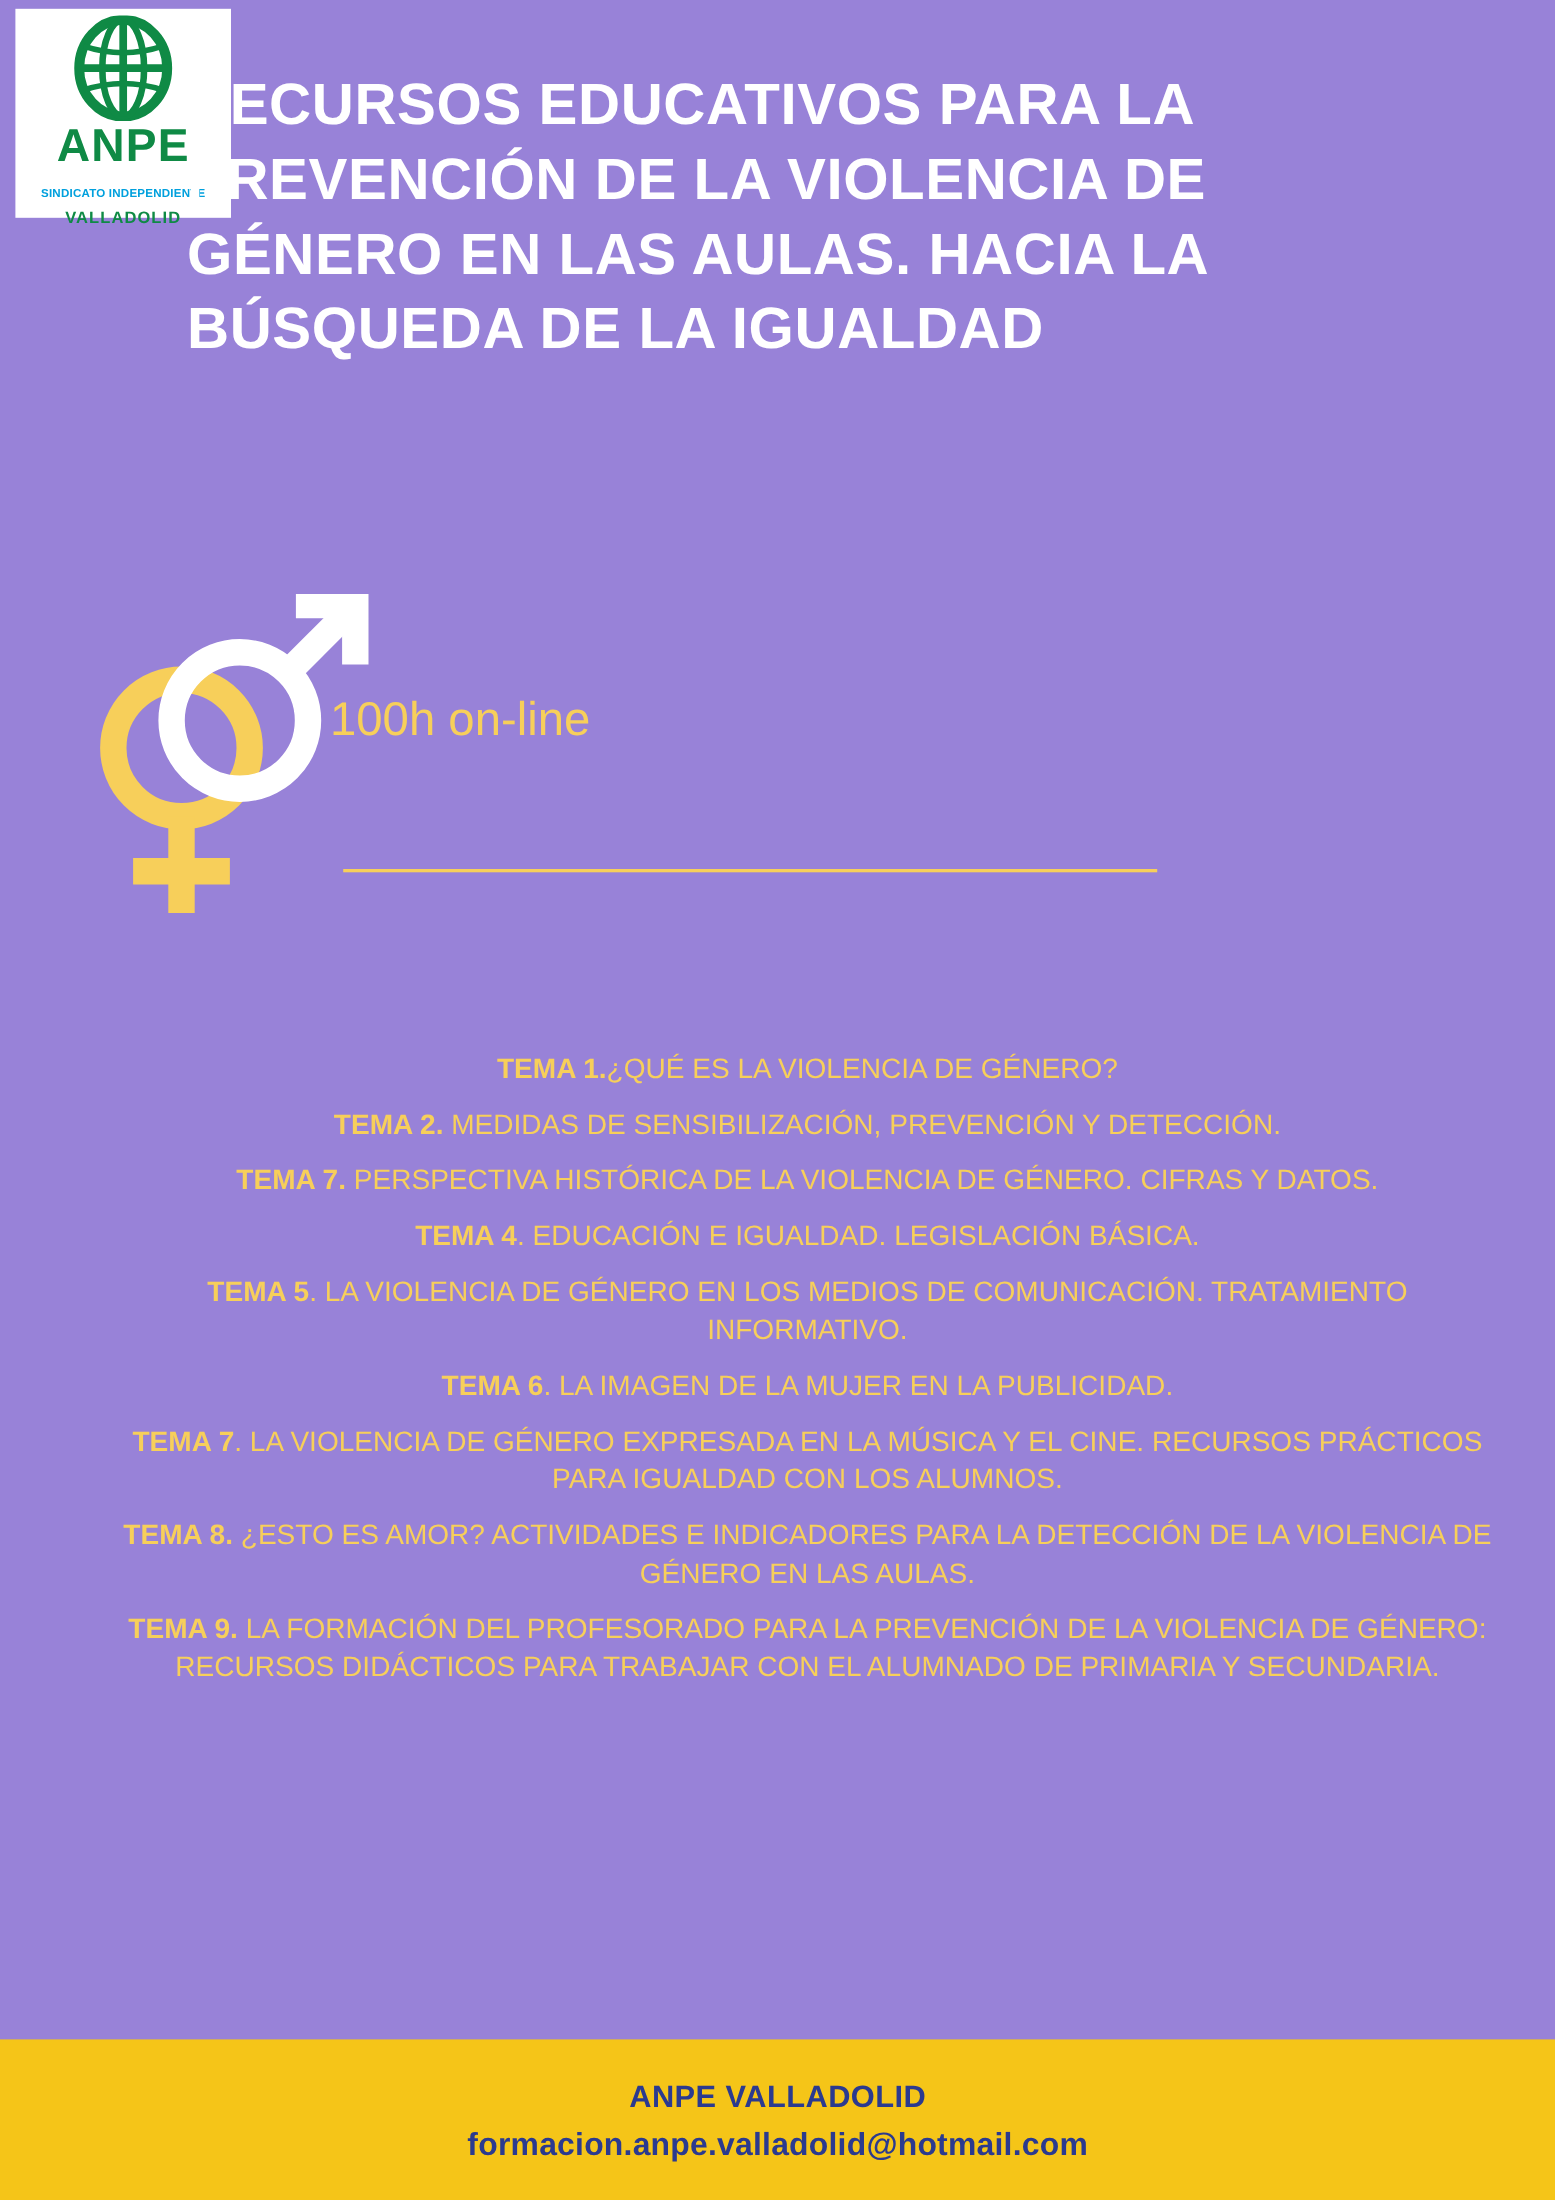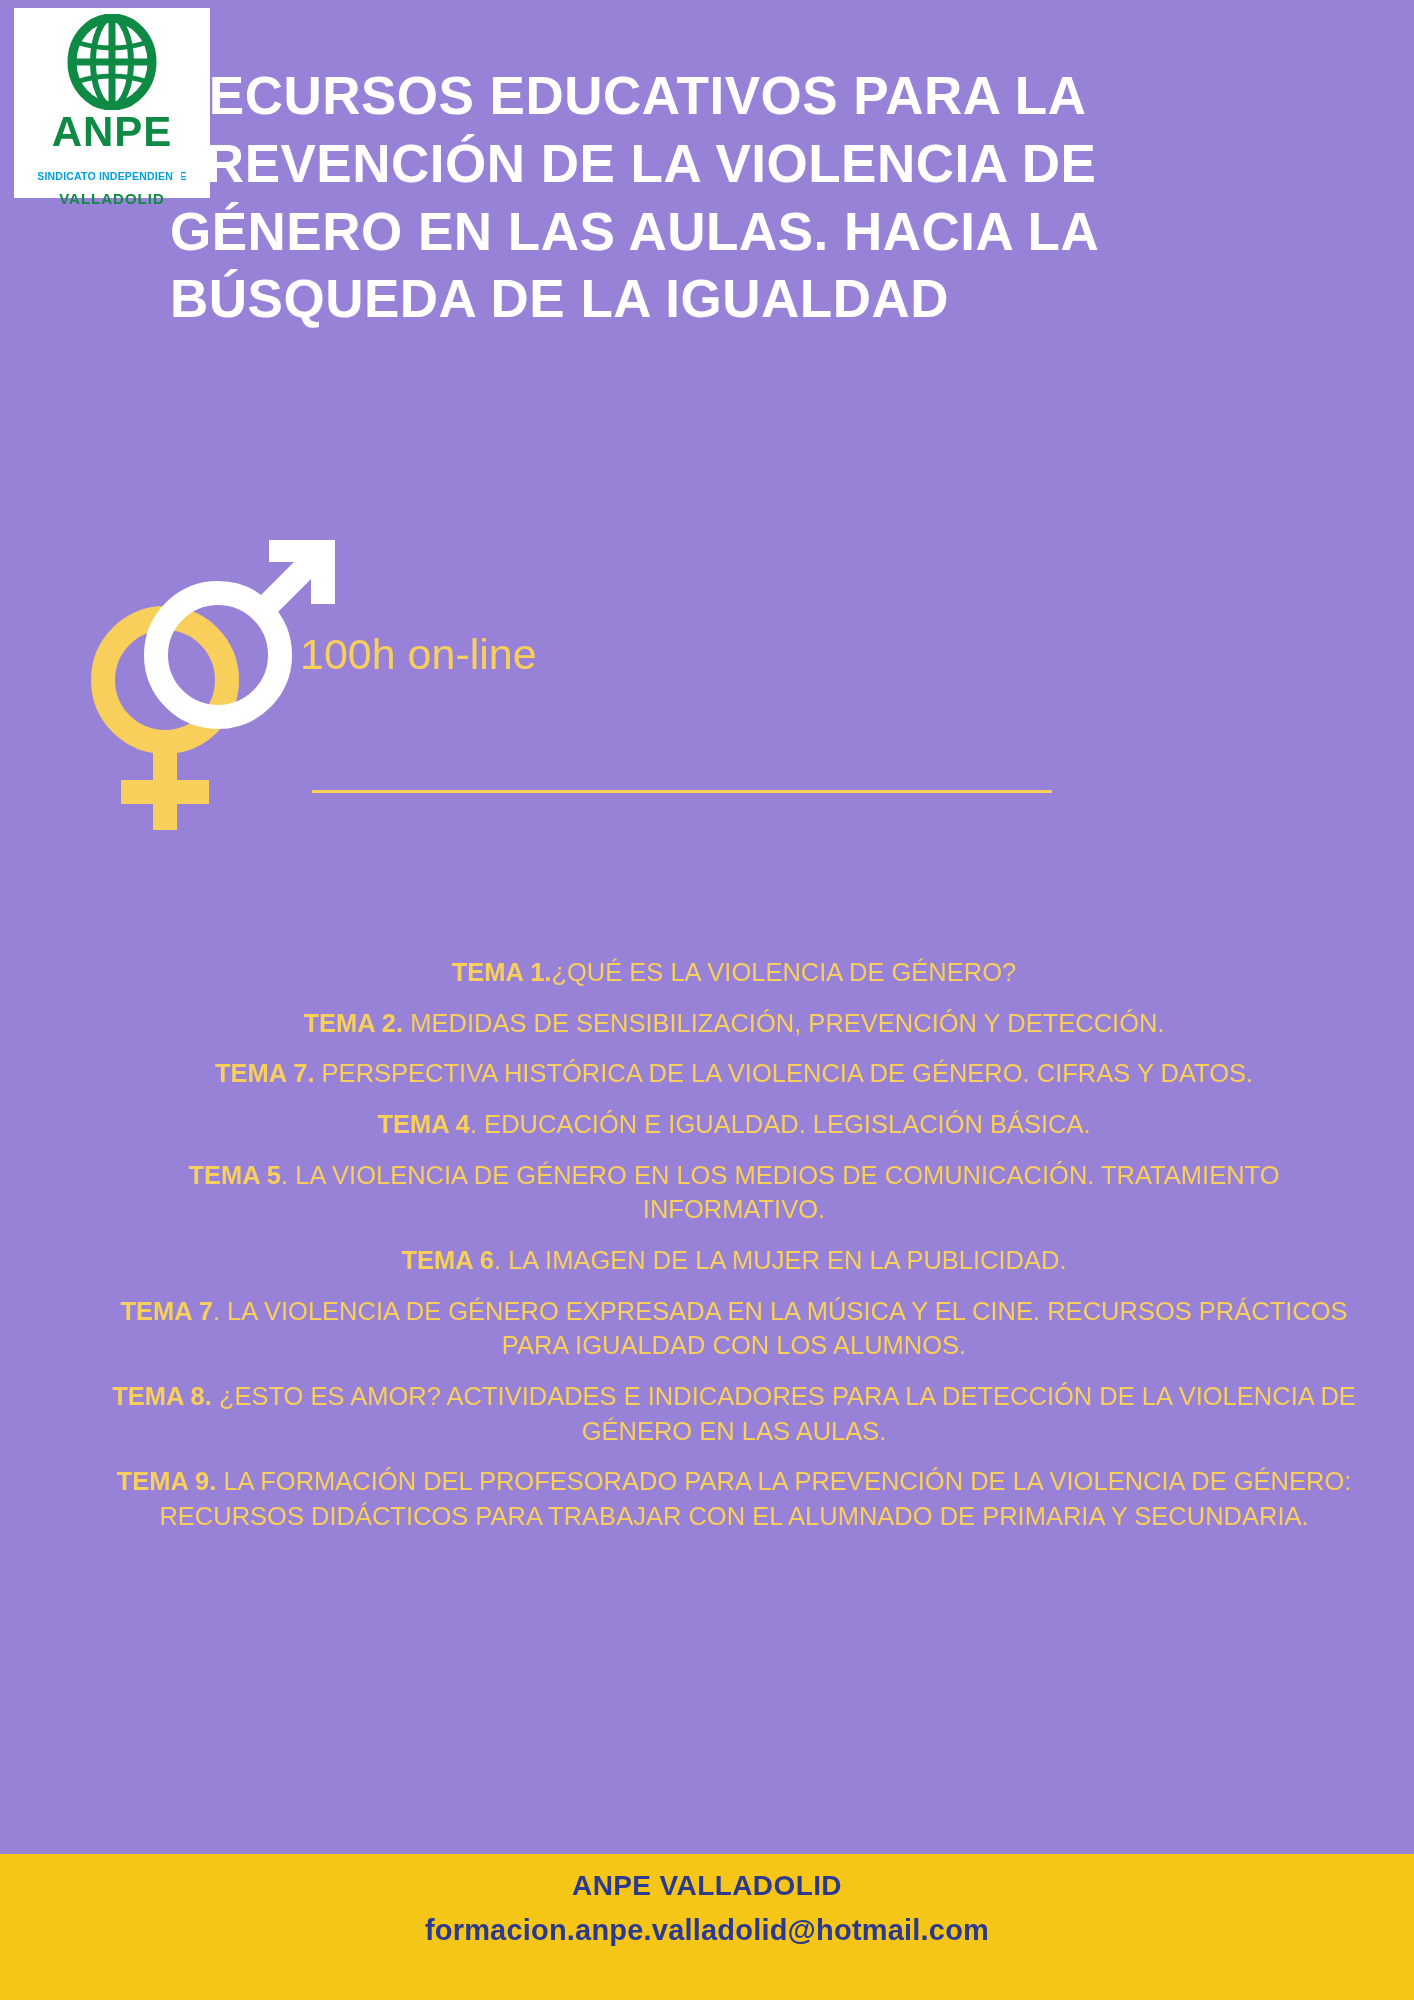--- a/index.html
+++ b/index.html
@@ -128,21 +128,21 @@
   
   .footer {
     position: absolute;
     left: 0;
     bottom: 0;
     width: 1414px;
     height: 146px;
     background: #f5c518;
     text-align: center;
     box-sizing: border-box;
-    padding-top: 16px;
+    padding-top: 36px;
   }
   .footer-title {
     color: #2b3a8f;
     font-weight: bold;
     font-size: 28px;
     letter-spacing: 0.4px;
   }
   .footer-mail {
     color: #2b3a8f;
     font-weight: bold;

